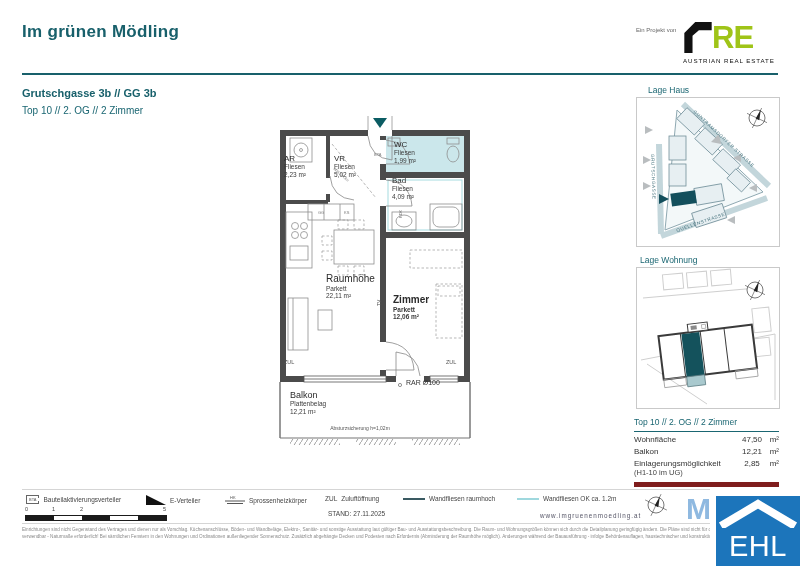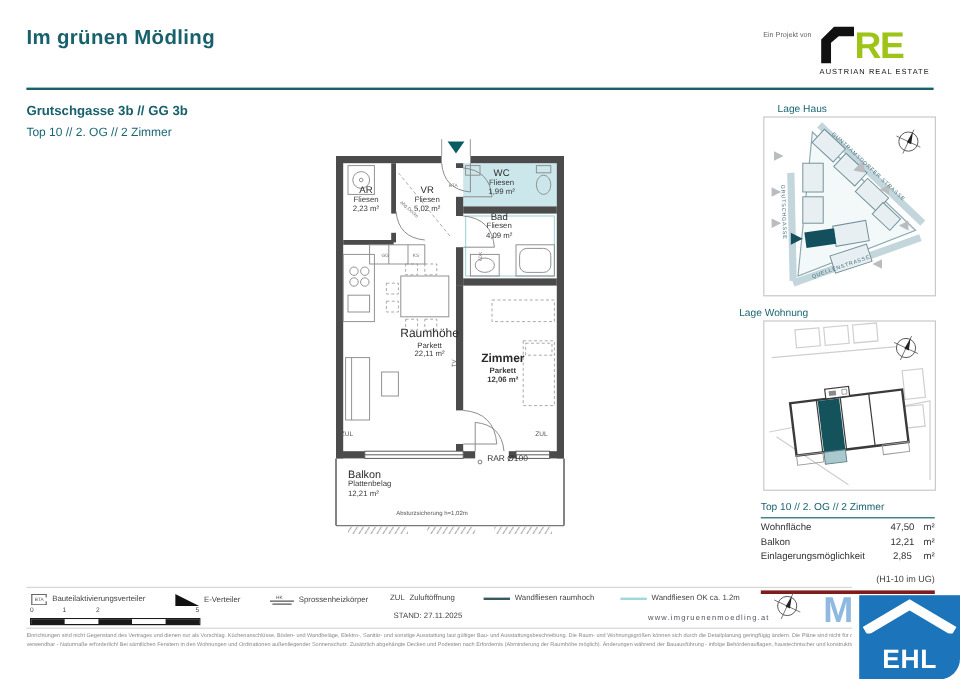--- a/index.html
+++ b/index.html
@@ -1,65 +1,65 @@
 <!DOCTYPE html>
 <html><head>
 <meta charset="utf-8">
 <style>
   html,body{margin:0;padding:0;background:#fff;}
   #app{position:relative;width:800px;height:566px;background:#fff;overflow:hidden;
-       font-family:"Liberation Sans",sans-serif;color:#333;border-radius:17px;}
+       font-family:"Liberation Sans",sans-serif;color:#333;}
   .abs{position:absolute;}
   
   .title{left:22px;top:22px;font-size:17px;font-weight:bold;color:#18606B;letter-spacing:.3px;}
   .subtitle{left:22px;top:51px;font-size:9px;color:#1A6672;}
   .divider{left:22px;top:73px;width:756px;height:2px;background:#18606B;}
   .proj-note{left:636px;top:27px;font-size:6px;color:#666;}
   .are{left:684px;top:22px;display:flex;align-items:center;}
   .are-re{font-size:31px;line-height:30px;font-weight:bold;color:#9FC418;letter-spacing:-1px;}
   .are-cap{left:683px;top:57px;width:96px;font-size:6.2px;letter-spacing:.9px;color:#111;}
   .unit-title{left:22px;top:87px;font-size:11px;font-weight:bold;color:#18606B;}
   .unit-sub{left:22px;top:105px;font-size:10px;color:#1A6672;}
   
   #plan{left:276px;top:114px;width:200px;height:340px;}
-  .room-label{position:absolute;text-align:center;color:#2B2B2B;line-height:1.15;}
+  .room-label{position:absolute;color:#2B2B2B;line-height:1.15;}
   .rn-lg{font-size:10px;} .rn-sm{font-size:8px;}
   .rf{font-size:6.5px;color:#3A3A3A;}
   .tiny{position:absolute;font-size:5.5px;color:#555;}
   .micro{position:absolute;font-size:4px;color:#777;}
   
   .lage-label{font-size:8.5px;color:#1A6672;}
   .map-box{border:1px solid #C9C9C9;background:#fff;}
   .info{left:634px;top:417px;width:145px;font-size:8px;color:#333;}
   .info-header{color:#1A6672;font-size:8.5px;padding-bottom:4px;border-bottom:1px solid #1A6672;}
   .info-row{display:flex;margin-top:3px;}
   .info-row .lbl{flex:1;}
   .info-row .val{width:26px;text-align:center;}
   .info-row .unit{width:14px;text-align:right;}
-  .info-note{margin-top:10px;font-size:7.5px;color:#444;padding-bottom:5px;border-bottom:3px solid #7f1d1d;text-align:right;}
+  .info-note{margin-top:0;font-size:7.5px;color:#444;padding-bottom:5px;border-bottom:5px solid #7f1d1d;}
   
   .hairline{height:1px;background:#D5D5D5;}
   .leg-item{position:absolute;top:495px;display:flex;align-items:center;gap:4px;font-size:6.5px;color:#444;}
   .bta-box{display:inline-block;border:1px solid #666;border-right:1px dashed #666;
            font-size:4px;color:#555;padding:0 2px;line-height:7px;height:7px;}
   .line-dark{display:inline-block;width:22px;height:2px;background:#3A5A62;}
   .line-light{display:inline-block;width:22px;height:2px;background:#9FD8DE;}
   .scale-ticks{position:absolute;left:25px;top:506px;width:146px;font-size:5.5px;color:#444;}
   .scale-ticks span{position:absolute;top:0;}
   .scale-bar{position:absolute;left:25px;top:515px;width:140px;height:4px;border:1px solid #1A1A1A;display:flex;}
   .scale-bar i{flex:1;}
   .sb-b{background:#1A1A1A;} .sb-w{background:#fff;}
   .stand{left:328px;top:510px;font-size:6.5px;color:#444;}
   .website{left:540px;top:512px;font-size:6.3px;letter-spacing:1px;color:#556;}
   .fineprint{left:22px;font-size:4.6px;color:#8A8A8A;white-space:nowrap;width:688px;overflow:hidden;}
   
   .watermark-m{left:686px;top:492px;font-size:30px;font-weight:bold;color:#8FB9E0;}
   .ehl-box{right:0;bottom:0;width:84px;height:70px;background:#1C75BB;}
   .ehl-text{position:absolute;left:0;right:0;bottom:3px;text-align:center;color:#fff;
-            font-weight:bold;font-size:22px;letter-spacing:.5px;}
+            font-weight:normal;font-size:29px;letter-spacing:.5px;}
 </style>
 </head>
 <body>
 
 <div id="app">
 
   <div class="abs title">Im grünen Mödling</div>
   <div class="abs proj-note">Ein Projekt von</div>
   <div class="abs are">
     <svg width="28" height="31" viewBox="0 0 30 34">
@@ -260,21 +260,21 @@
         <circle r="8" fill="#fff" stroke="#555" stroke-width="0.8"></circle>
         <g transform="rotate(25)">
           <line y1="-11" y2="11" stroke="#555" stroke-width="0.6"></line>
           <line x1="-11" x2="11" stroke="#555" stroke-width="0.6"></line>
           <polygon points="0,-9 3,1 -1,1" fill="#222"></polygon>
         </g>
       </g>
     </svg>
   </div>
 
-  <div class="abs lage-label" style="left:600px;top:255px;padding-left:16px;">Lage Wohnung</div>
+  <div class="abs lage-label" style="left:624px;top:255px;padding-left:16px;">Lage Wohnung</div>
   <div class="abs map-box" style="left:636px;top:267px;width:142px;height:140px;">
     <svg width="142" height="138" viewBox="0 0 142 138">
       <g stroke="#CFCFCF" stroke-width="1" fill="none">
         <rect x="26" y="6" width="20" height="15" transform="rotate(-5 36 13)"></rect>
         <rect x="50" y="4" width="20" height="15" transform="rotate(-5 60 11)"></rect>
         <rect x="74" y="2" width="20" height="15" transform="rotate(-5 84 9)"></rect>
         <line x1="6" y1="30" x2="120" y2="20"></line>
         <line x1="4" y1="92" x2="138" y2="66"></line>
         <line x1="138" y1="66" x2="138" y2="132"></line>
         <line x1="10" y1="96" x2="70" y2="136"></line>

